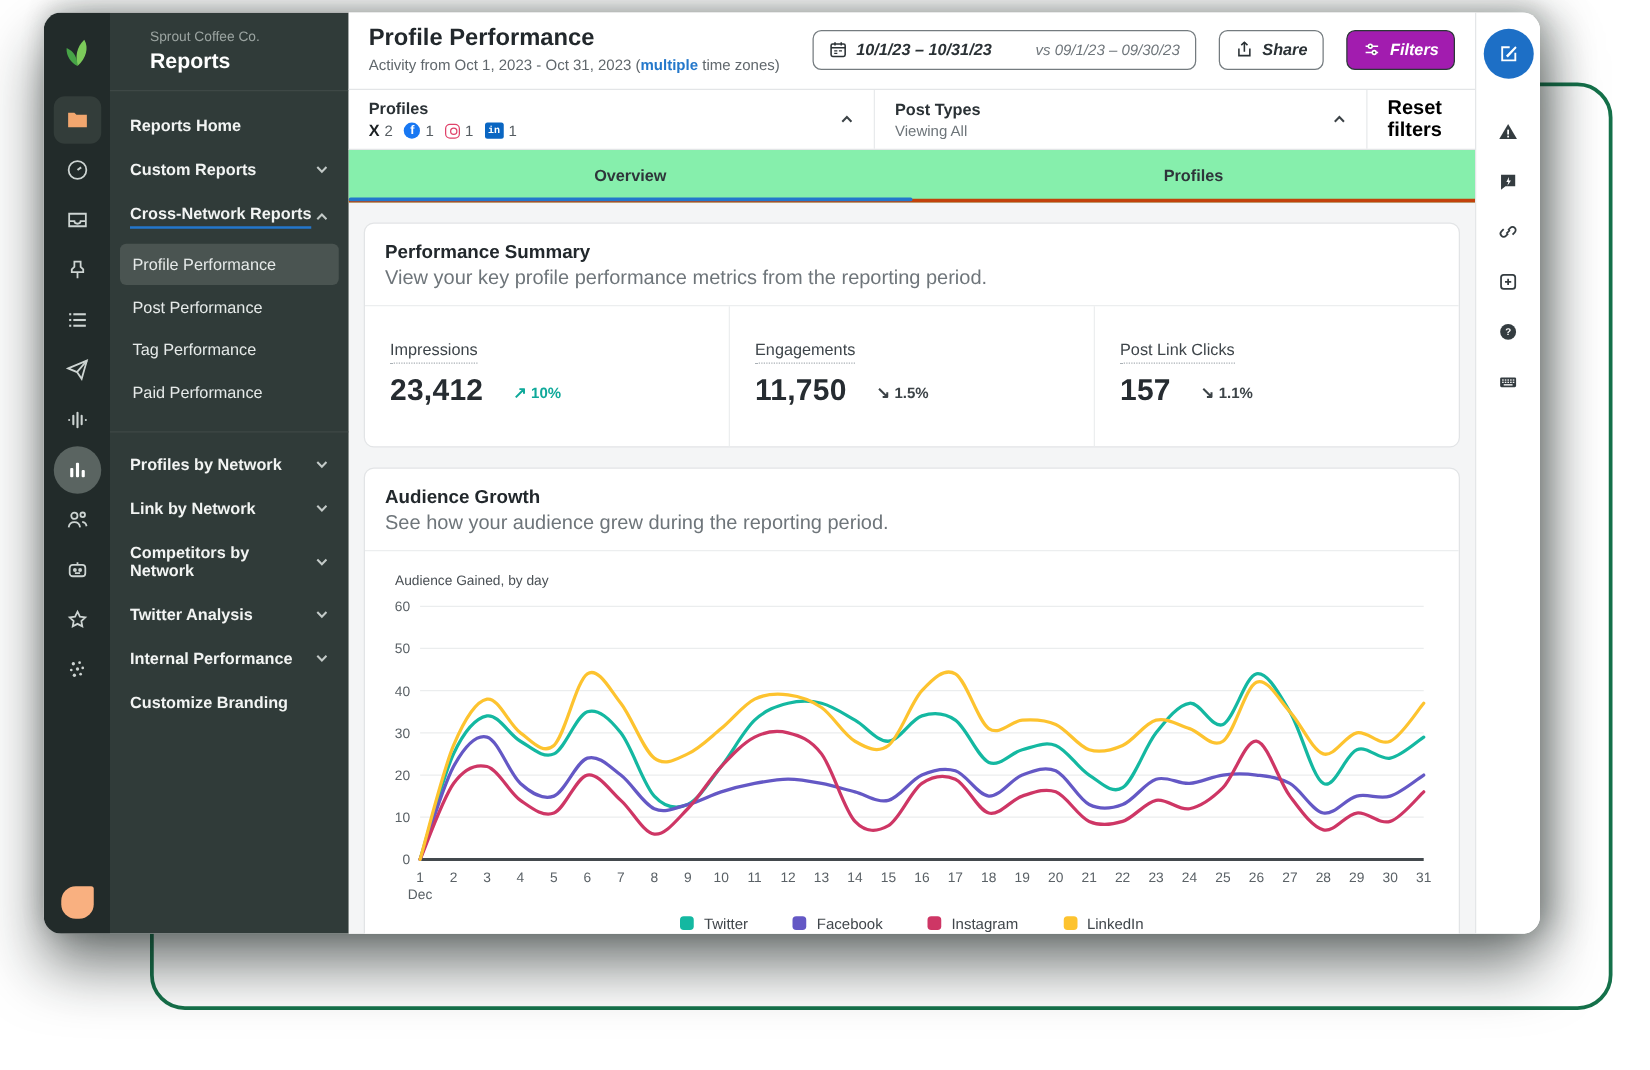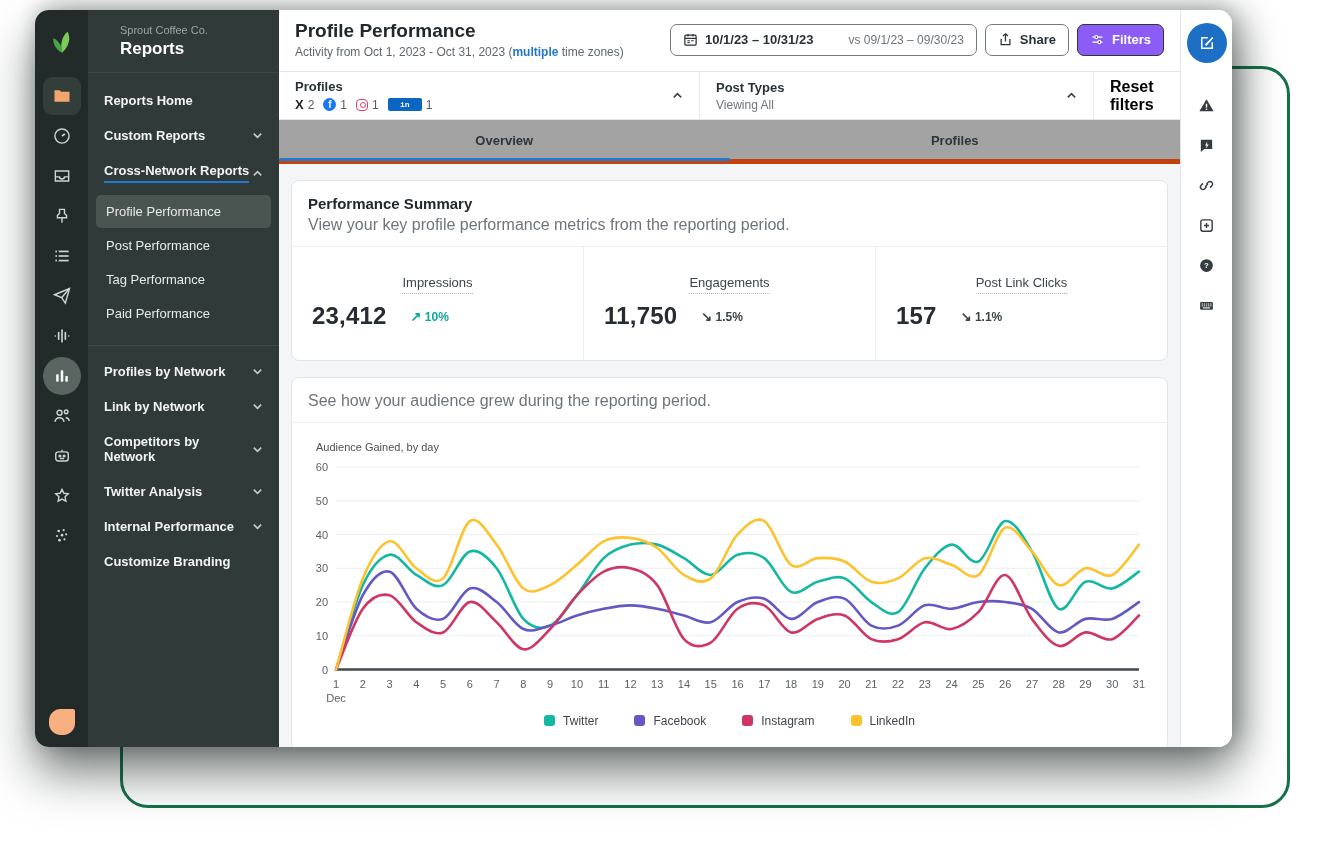--- a/index.html
+++ b/index.html
@@ -45,58 +45,58 @@
   .sb-divider { height:1px; background:#3e4846; margin:6px 0 8px; }
 
   
   .main { flex:1; display:flex; flex-direction:column; background:#f4f5f6; min-width:0; }
 
   .m-header { background:#fff; display:flex; align-items:center; justify-content:space-between;
     padding:10px 16px 12px; border-bottom:1px solid #e3e5e7; }
   .m-title { font-size:19px; font-weight:bold; color:#22282c; margin-bottom:3px; }
   .m-sub { font-size:12px; color:#60676c; }
   .m-sub .lnk { color:#2478cb; font-weight:bold; cursor:pointer; }
-  .hdr-actions { display:flex; gap:8px; align-items:flex-start; }
+  .hdr-actions { display:flex; gap:18px; align-items:flex-start;font-style:italic; }
   .btn { display:flex; align-items:center; gap:7px; height:32px; padding:0 12px; border:1px solid #747b7f;
     border-radius:7px; background:#fff; font-size:13px; color:#2a3135; cursor:pointer; }
   .btn svg { width:15px; height:15px; }
   .btn .bold { font-weight:bold; }
   .btn .dim { color:#6e757a; font-size:12px;margin-left:28px; }
-  .btn-dark { background:#8b5cf6; border-color:#2b3836; color:#fff; font-weight:bold; }
+  .btn-dark { background:#a21caf; border-color:#2b3836; color:#fff; font-weight:bold; }
 
   .filterbar { background:#fff; display:flex; border-bottom:1px solid #e3e5e7; height:48px; }
   .f-section { display:flex; align-items:center; justify-content:space-between; padding:0 16px; border-right:1px solid #e8eaec; }
   .f-profiles { width:421px; }
   .f-posttypes { width:394px; }
   .f-reset { flex:1; display:flex; align-items:center; justify-content:flex-end; padding:0 16px; }
   .f-label { font-size:13px; font-weight:bold; color:#2a3135; margin-bottom:3px; }
   .f-value { font-size:12px; color:#6e757a; }
   .f-counts { display:flex; align-items:center; gap:9px; font-size:12px; color:#555c61; }
   .f-counts .net { display:flex; align-items:center; gap:4px; }
   .reset-link { font-size:16px; font-weight:bold; color:#000000; cursor:default; }
   .x-glyph { font-weight:bold; font-size:13px; color:#1b2023; }
   .fb-badge { width:13px; height:13px; border-radius:50%; background:#1877f2; color:#fff; font-size:10px; font-weight:bold;
     display:flex; align-items:center; justify-content:center; line-height:1; }
   .ig-badge { width:12px; height:12px; border:1.5px solid #e0426a; border-radius:4px; position:relative; }
   .ig-badge::after { content:""; position:absolute; left:2.5px; top:2.5px; width:4px; height:4px; border:1.5px solid #e0426a; border-radius:50%; }
-  .li-badge { width:34px; height:13px; border-radius:2px; background:#0a66c2; color:#fff; font-size:8px; font-weight:bold;
+  .li-badge { width:15px; height:13px; border-radius:2px; background:#0a66c2; color:#fff; font-size:8px; font-weight:bold;
     display:flex; align-items:center; justify-content:center;font-family:Liberation Mono, monospace; }
 
-  .tabs { display:flex; background:#a3a3a3; border-bottom:5px solid #c2410c; }
+  .tabs { display:flex; background:#86efac; border-bottom:3px solid #c2410c; }
   .tab { width:50%; text-align:center; padding:13px 0 11px; font-size:13px; font-weight:bold; color:#2e353a; cursor:pointer; position:relative; }
   .tab.active::after { content:""; position:absolute; left:0; right:0; bottom:-2px; height:3px; background:#2377cc; border-radius:2px; }
 
   .scroll { flex:1; overflow:hidden; padding:0 12px; }
   .card { background:#fff; border:1px solid #e2e4e6; border-radius:8px; margin-top:16px; }
   .card-head { padding:14px 16px 12px; border-bottom:1px solid #eceeef; }
   .card-title { font-size:15px; font-weight:bold; color:#22282c; margin-bottom:4px; }
   .card-sub { font-size:16px; color:#6e757a; }
 
   .metrics { display:flex; }
-  .metric { flex:1; padding:26px 20px 30px; border-right:1px solid #eceeef;text-align:center; }
+  .metric { flex:1; padding:26px 20px 30px; border-right:1px solid #eceeef; }
   .metric:last-child { border-right:none; }
   .metric-label { display:inline-block; font-size:13px; color:#3e454a; border-bottom:1px dotted #a9b0b5; padding-bottom:3px; margin-bottom:8px; }
   .metric-row { display:flex; align-items:center; gap:24px; }
   .metric-value { font-size:24px; font-weight:bold; color:#262c31; letter-spacing:.2px; }
   .delta { font-size:12px; font-weight:bold; }
   .delta.up { color:#0fa99a; }
   .delta.down { color:#3c4347; }
   .delta .arr { font-size:13px; }
 
   .chart-wrap { padding:10px 16px 10px; }
@@ -414,20 +414,21 @@
               <div class="metric-row">
                 <span class="metric-value">157</span>
                 <span class="delta down"><span class="arr">↘</span> <span>1.1%</span></span>
               </div>
             </div>
           </div>
         </div>
 
         <div class="card">
           <div class="card-head">
+            <div class="card-title">Audience Growth</div>
             <div class="card-sub">See how your audience grew during the reporting period.</div>
           </div>
           <div class="chart-wrap">
             <div class="chart-label">Audience Gained, by day</div>
             <svg id="growth-chart" viewBox="0 0 841 252" style="width:100%;height:auto;">
                 <text x="20" y="218" text-anchor="end" font-size="11" fill="#5a6166">0</text>
                 <line x1="28" y1="180.33333333333334" x2="829" y2="180.33333333333334" stroke="#ebedee" stroke-width="1"></line>
                 <text x="20" y="184.33333333333334" text-anchor="end" font-size="11" fill="#5a6166">10</text>
                 <line x1="28" y1="146.66666666666669" x2="829" y2="146.66666666666669" stroke="#ebedee" stroke-width="1"></line>
                 <text x="20" y="150.66666666666669" text-anchor="end" font-size="11" fill="#5a6166">20</text>

